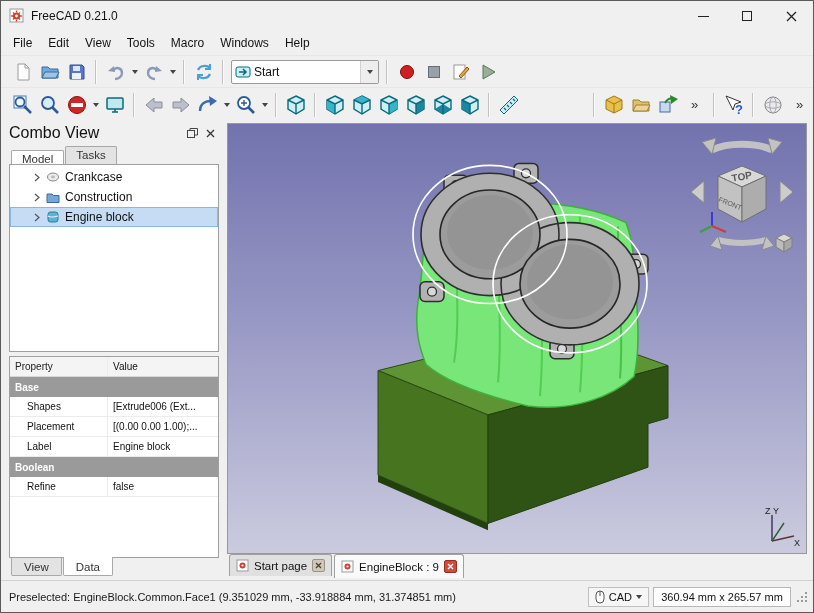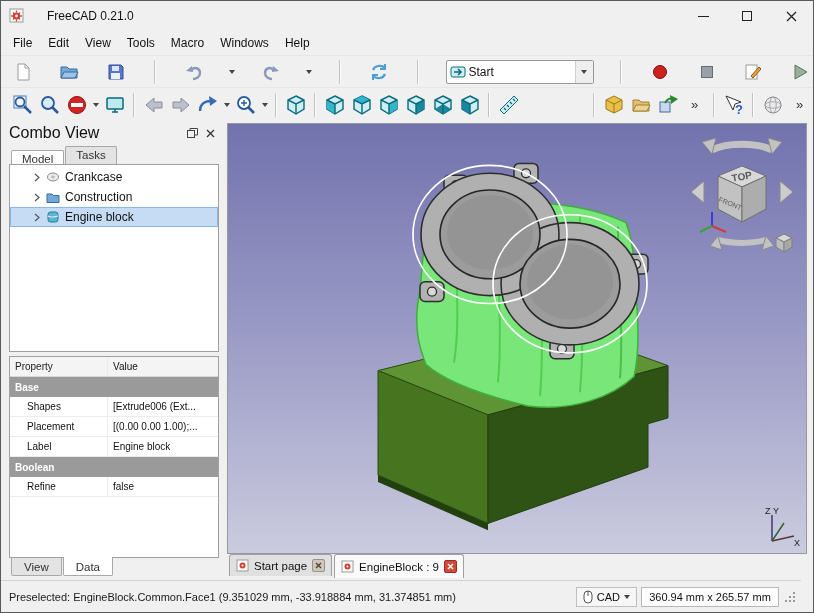--- a/index.html
+++ b/index.html
@@ -1,32 +1,32 @@
 <!DOCTYPE html>
 <html><head>
 <meta charset="utf-8">
 <style>
   *{margin:0;padding:0;box-sizing:border-box;}
   html,body{background:#ffffff;}
   body{font-family:"Liberation Sans","DejaVu Sans",sans-serif;}
   .window{position:relative;width:814px;height:613px;border:1px solid #5a5a5a;background:#f0f0f0;overflow:hidden;font-size:12px;color:#111;}
 
   
-  .titlebar{height:30px;display:flex;align-items:center;padding-left:8px;gap:22px;background:#f0f0f0;}
+  .titlebar{height:30px;display:flex;align-items:center;padding-left:8px;gap:6px;background:#f0f0f0;}
   .win-controls{margin-left:auto;display:flex;height:100%;}
   .wc-btn{width:44px;height:100%;display:flex;align-items:center;justify-content:center;}
   .min-glyph{width:11px;height:1px;background:#222;}
   .max-glyph{width:10px;height:10px;border:1px solid #222;}
 
   
   .menubar{height:24px;display:flex;align-items:center;padding-left:4px;}
   .menu-item{padding:3px 8px;border-radius:2px;}
 
   
-  .toolbar{display:flex;align-items:center;height:32px;padding-left:8px;border-top:1px solid #e6e6e6;justify-content:space-between;}
+  .toolbar{display:flex;align-items:center;height:32px;padding-left:8px;border-top:1px solid #e6e6e6;}
   .toolbar.second{height:34px;}
   .tb{width:27px;height:27px;display:flex;align-items:center;justify-content:center;flex:0 0 auto;}
   .dd-btn{width:11px;height:26px;display:flex;align-items:center;justify-content:center;flex:0 0 auto;}
   .dd{width:0;height:0;border-left:3.5px solid transparent;border-right:3.5px solid transparent;border-top:4px solid #444;}
   .sep{width:2px;height:24px;border-left:1px solid #c2c2c2;border-right:1px solid #fbfbfb;margin:0 5px;flex:0 0 auto;}
   .combo{display:flex;align-items:center;width:148px;height:24px;background:#fff;border:1px solid #9a9a9a;border-radius:2px;margin:0 2px;}
   .combo-icon{display:flex;align-items:center;padding:0 3px;}
   .combo-text{flex:1;font-size:12px;}
   .combo-arrow{width:18px;height:100%;display:flex;align-items:center;justify-content:center;border-left:1px solid #d0d0d0;background:#eee;}
   .rec{width:14px;height:14px;border-radius:50%;background:#cf2020;border:1px solid #7d0f0f;}
@@ -70,21 +70,21 @@
 
   
   .doctabs{height:26px;display:flex;align-items:flex-start;gap:2px;padding-left:2px;}
   .doctab{display:flex;align-items:center;gap:5px;height:22px;padding:0 6px;border:1px solid #a0a0a0;border-bottom:none;border-radius:3px 3px 0 0;background:#e0e0e0;font-size:11.5px;}
   .doctab.active{background:#fafafa;height:24px;}
   .tabclose{width:13px;height:13px;display:flex;align-items:center;justify-content:center;border-radius:2px;}
   .tabclose.gray{background:#cfc7ba;border:1px solid #9a9285;}
   .tabclose.red{background:#d24a3a;border:1px solid #962e22;}
 
   
-  .statusbar{position:absolute;left:0;right:12px;bottom:0;height:32px;border-top:1px solid #d2d2d2;display:flex;align-items:center;padding:0 4px 0 8px;background:#f0f0f0;}
+  .statusbar{position:absolute;left:0;right:0;bottom:0;height:32px;border-top:1px solid #d2d2d2;display:flex;align-items:center;padding:0 4px 0 8px;background:#f0f0f0;}
   .sb-msg{font-size:11px;color:#1a1a1a;white-space:nowrap;}
   .sb-right{margin-left:auto;display:flex;align-items:center;gap:4px;}
   .sb-box{display:flex;align-items:center;gap:4px;height:20px;border:1px solid #c0c0c0;background:#f6f6f6;padding:0 6px;font-size:11px;}
   .dim-box{min-width:138px;justify-content:center;background:#fdfdfd;border:1px solid #b8b8b8;}
 </style>
 </head>
 <body>
 
 <div class="window">
 

